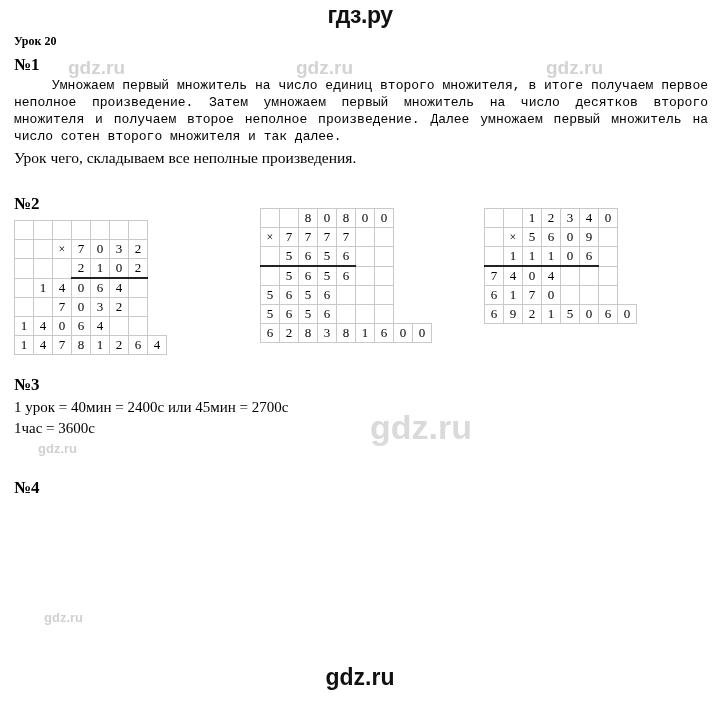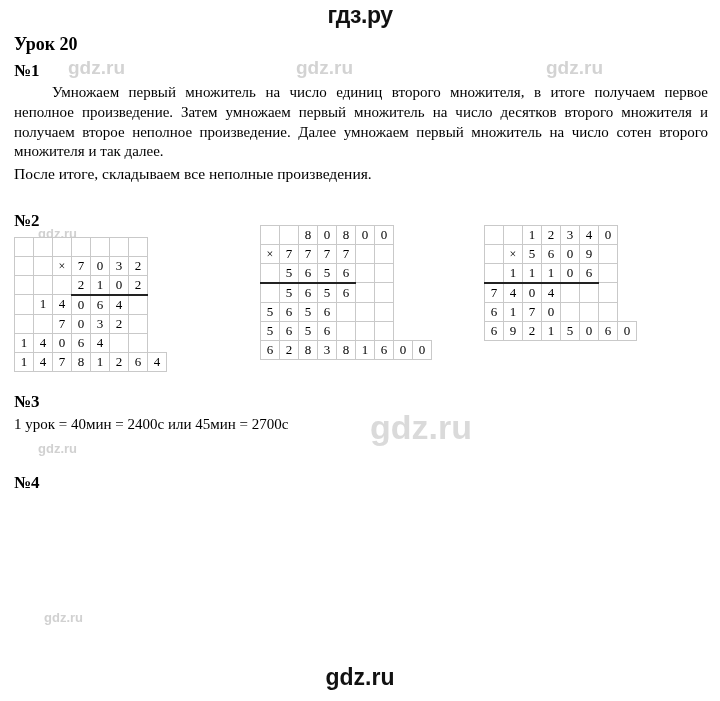--- a/index.html
+++ b/index.html
@@ -53,36 +53,37 @@
     font-size: 19px;
     color: #cccccc;
   }
   .content {
     position: absolute;
     left: 14px;
     top: 34px;
     width: 694px;
   }
   h1.lesson {
-    font-size: 18px;
+    font-size: 12px;
     font-weight: bold;
     margin: 0 0 4px 0;
     font-family: "Liberation Serif", serif;
   }
   .task-num {
     font-size: 17px;
     font-weight: bold;
     margin: 6px 0 2px 0;
   }
   p.para {
-    font-size: 15px;
+    font-size: 13px;
     line-height: 1.32;
     margin: 0 0 0 0;
     text-align: justify;
     text-indent: 38px;
+    font-family: Liberation Mono, monospace;
   }
   p.para2 {
     font-size: 15.5px;
     line-height: 1.32;
     margin: 2px 0 0 0;
     text-indent: 0;
   }
   .lines div {
     font-size: 15px;
     line-height: 1.42;
@@ -158,21 +159,21 @@
   <div class="wm big" style="left:370px; top:408px;">gdz.ru</div>
   <div class="wm small" style="left:38px;  top:441px;">gdz.ru</div>
   <div class="wm small" style="left:44px;  top:610px;">gdz.ru</div>
 
   <div class="content">
 
     <h1 class="lesson">Урок 20</h1>
 
     <div class="task-num">№1</div>
     <p class="para">Умножаем первый множитель на число единиц второго множителя, в итоге получаем первое неполное произведение. Затем умножаем первый множитель на число десятков второго множителя и получаем второе неполное произведение. Далее умножаем первый множитель на число сотен второго множителя и так далее.</p>
-    <p class="para2">После итоге, складываем все неполные произведения.</p>
+    <p class="para2">Урок чего, складываем все неполные произведения.</p>
 
     <div class="task-num" style="margin-top:26px;">№2</div>
 
     <div class="calc-row">
 
       <div class="calc" style="left:0px;">
         <table class="grid">
           <tbody>
               <tr>
             <td class="empty"></td>
@@ -397,20 +398,21 @@
           </tr>
         </tbody>
           </table>
       </div>
 
     </div>
 
     <div class="task-num" style="margin-top:30px;">№3</div>
     <div class="lines">
       <div>1 урок = 40мин = 2400с или 45мин = 2700с</div>
+      <div>1час = 3600с</div>
     </div>
 
     <div class="task-num" style="margin-top:38px;">№4</div>
 
   </div>
 
   <div class="footer-logo">gdz.ru</div>
 
 </div>
 

